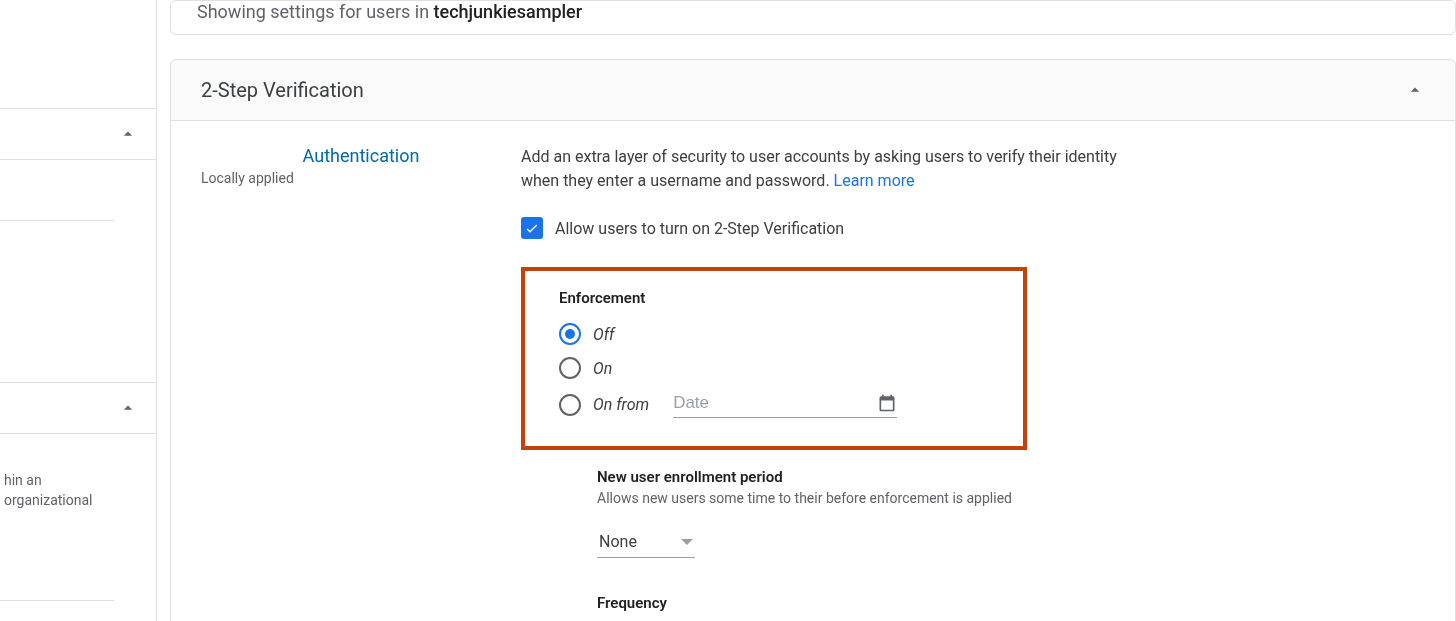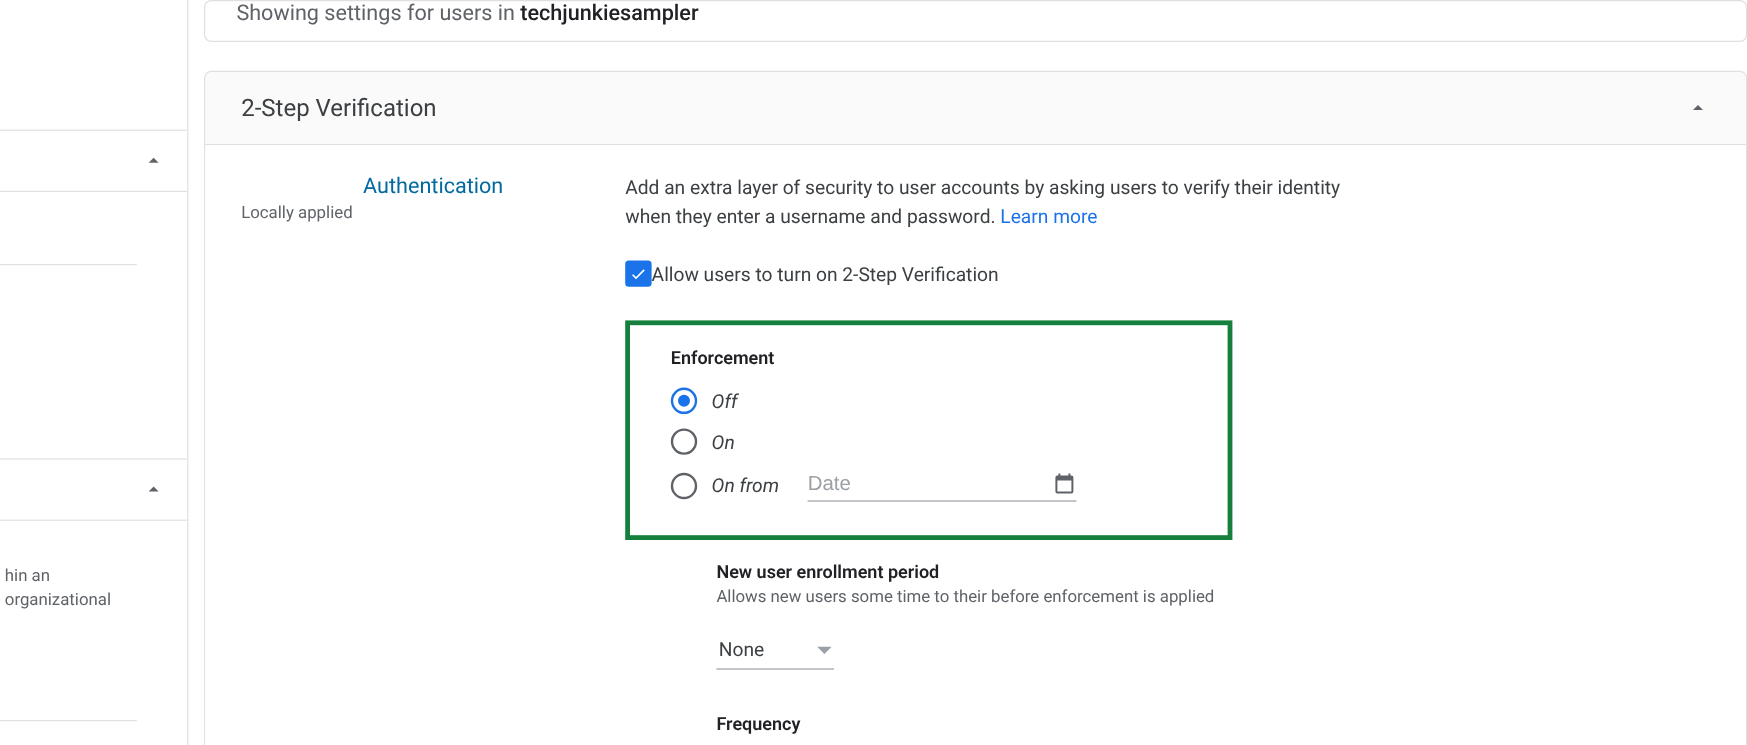--- a/index.html
+++ b/index.html
@@ -107,40 +107,40 @@
       margin-bottom: 24px;
       max-width: 620px;
     }
     .desc a {
       color: #1a73e8;
       text-decoration: none;
     }
     .checkbox-row {
       display: flex;
       align-items: center;
-      gap: 0;
+      gap: 12px;
       margin-bottom: 28px;
     }
     .checkbox {
       width: 22px;
       height: 22px;
       background: #1a73e8;
       border-radius: 3px;
       display: flex;
       align-items: center;
       justify-content: center;
       flex-shrink: 0;
     }
     .checkbox svg { width: 16px; height: 16px; }
     .checkbox-label {
       font-size: 16px;
       color: #3c4043;
     }
     .enforcement-box {
-      border: 4px solid #15803d;
+      border: 4px solid #c2410c;
       padding: 18px 34px 28px;
       width: 506px;
       margin-bottom: 18px;
     }
     .group-title {
       font-weight: 600;
       font-size: 15px;
       color: #202124;
       margin-bottom: 16px;
     }

